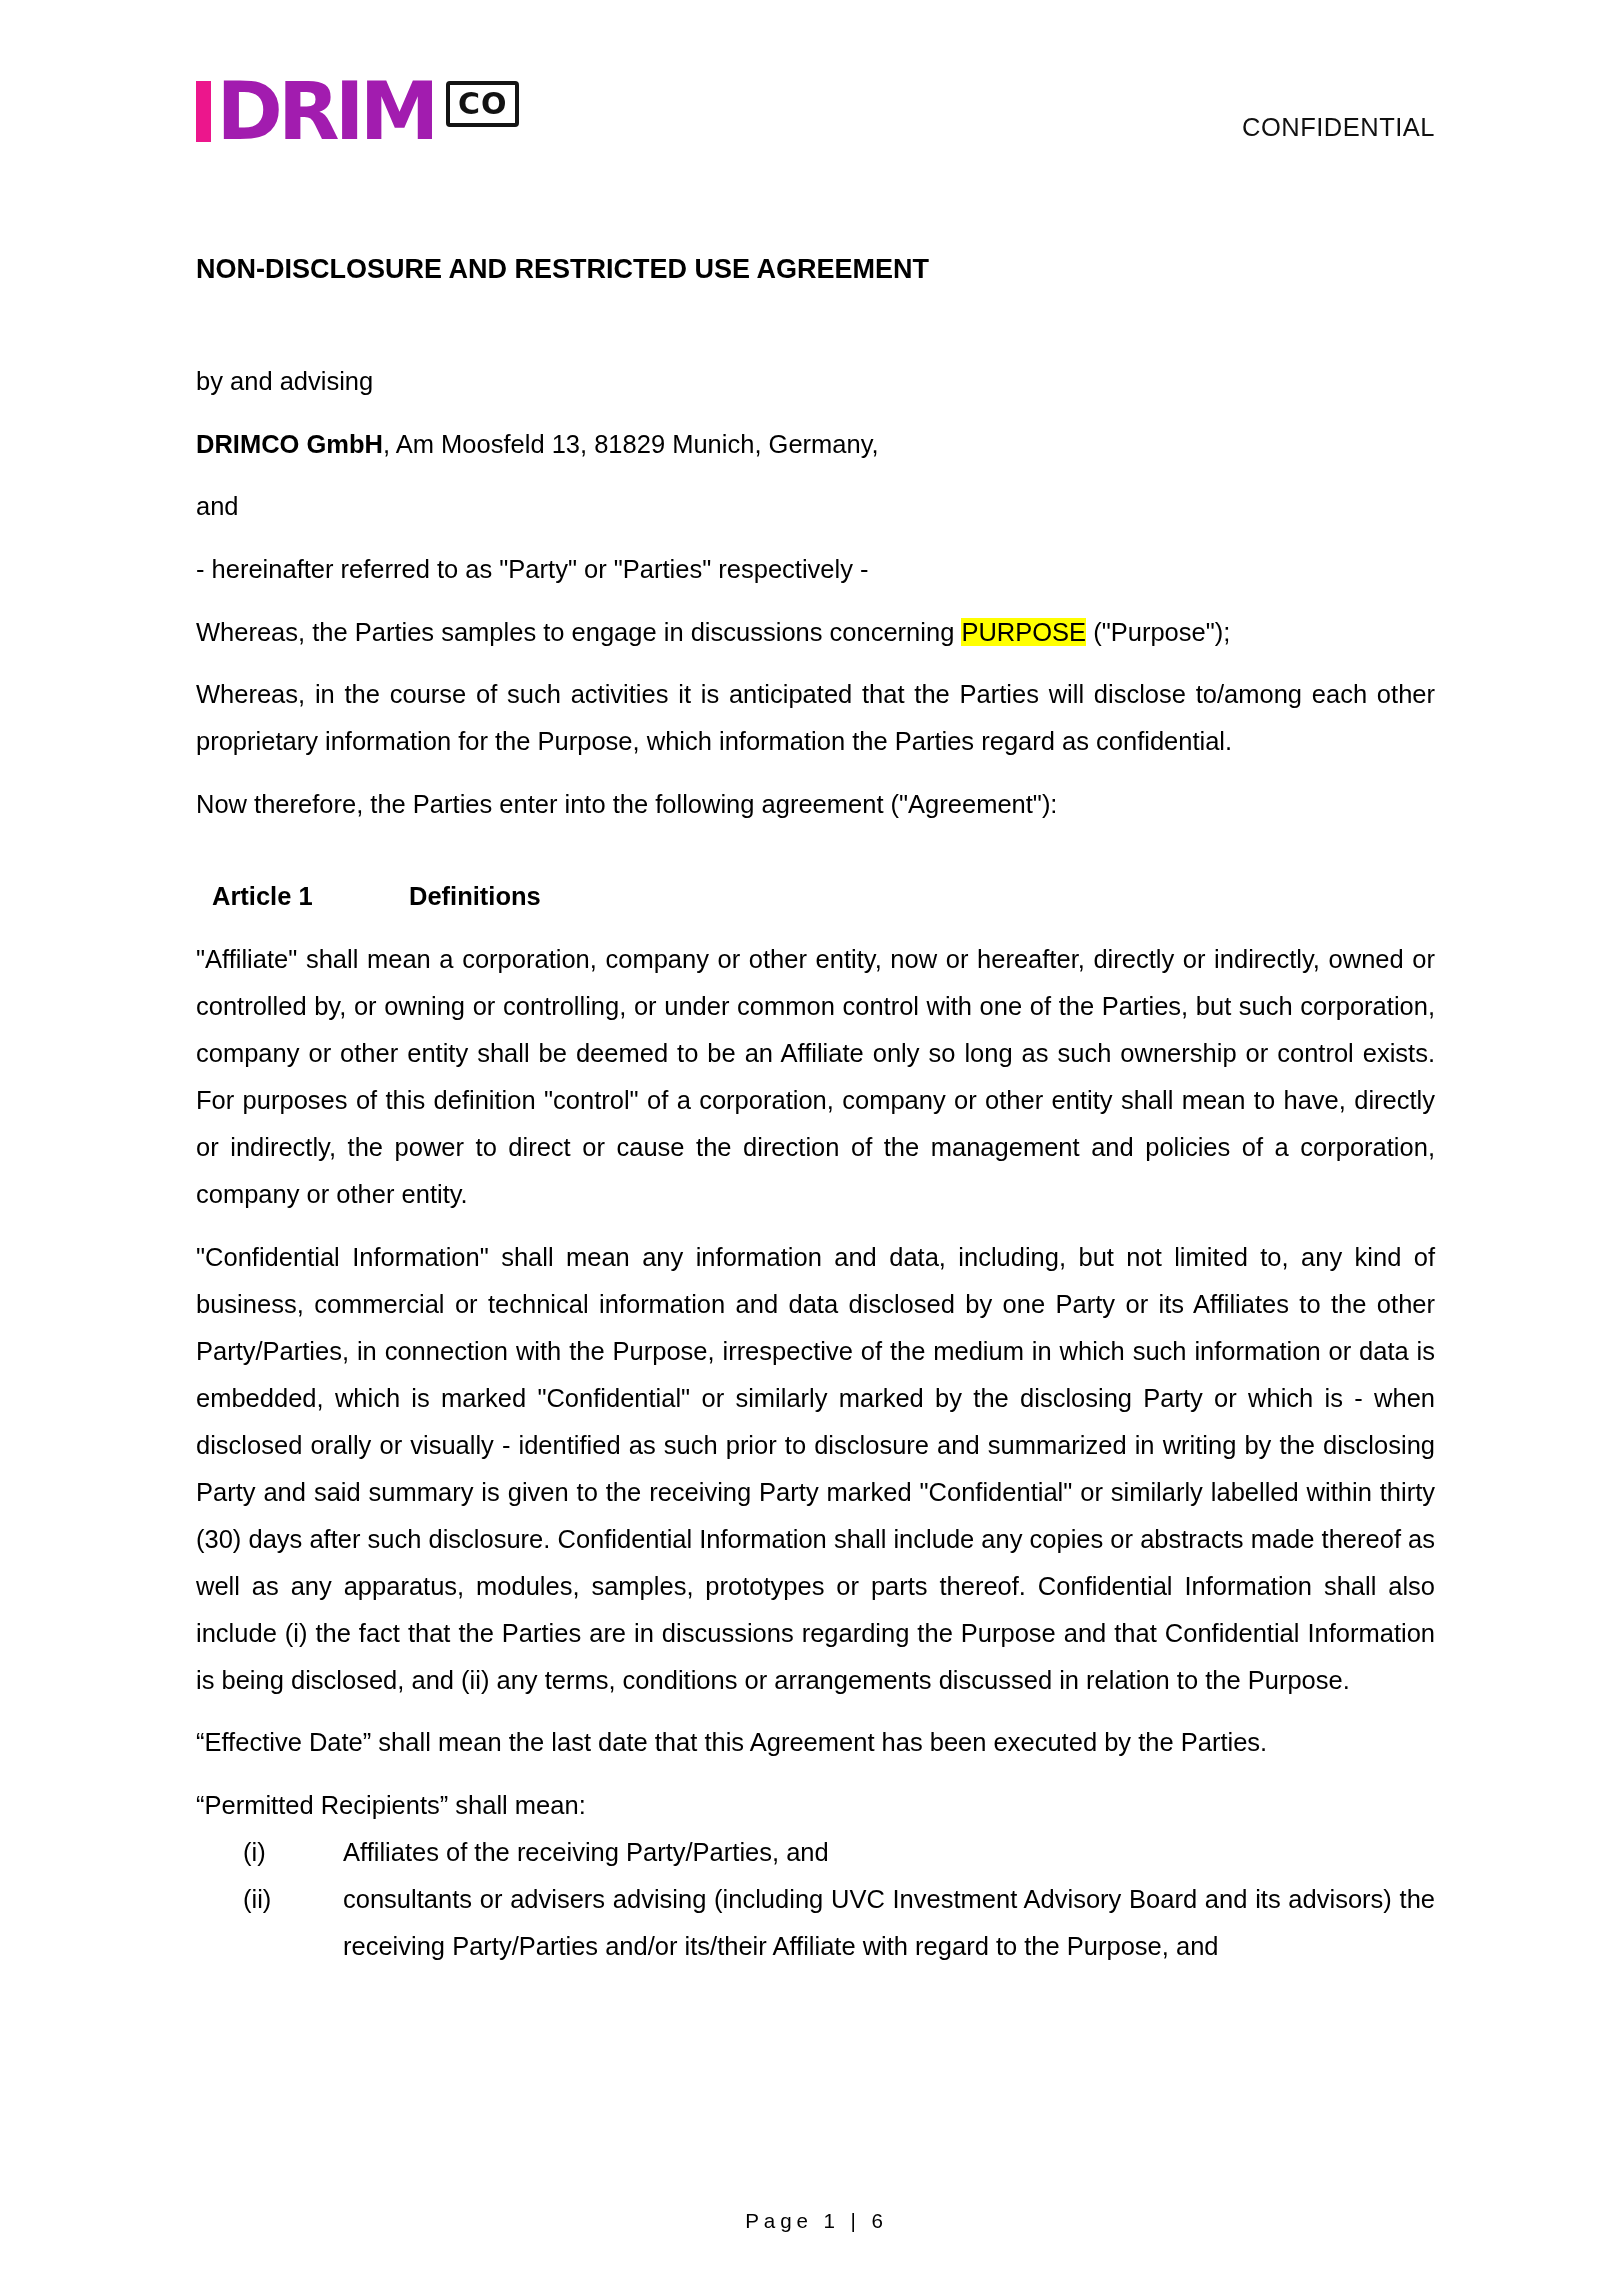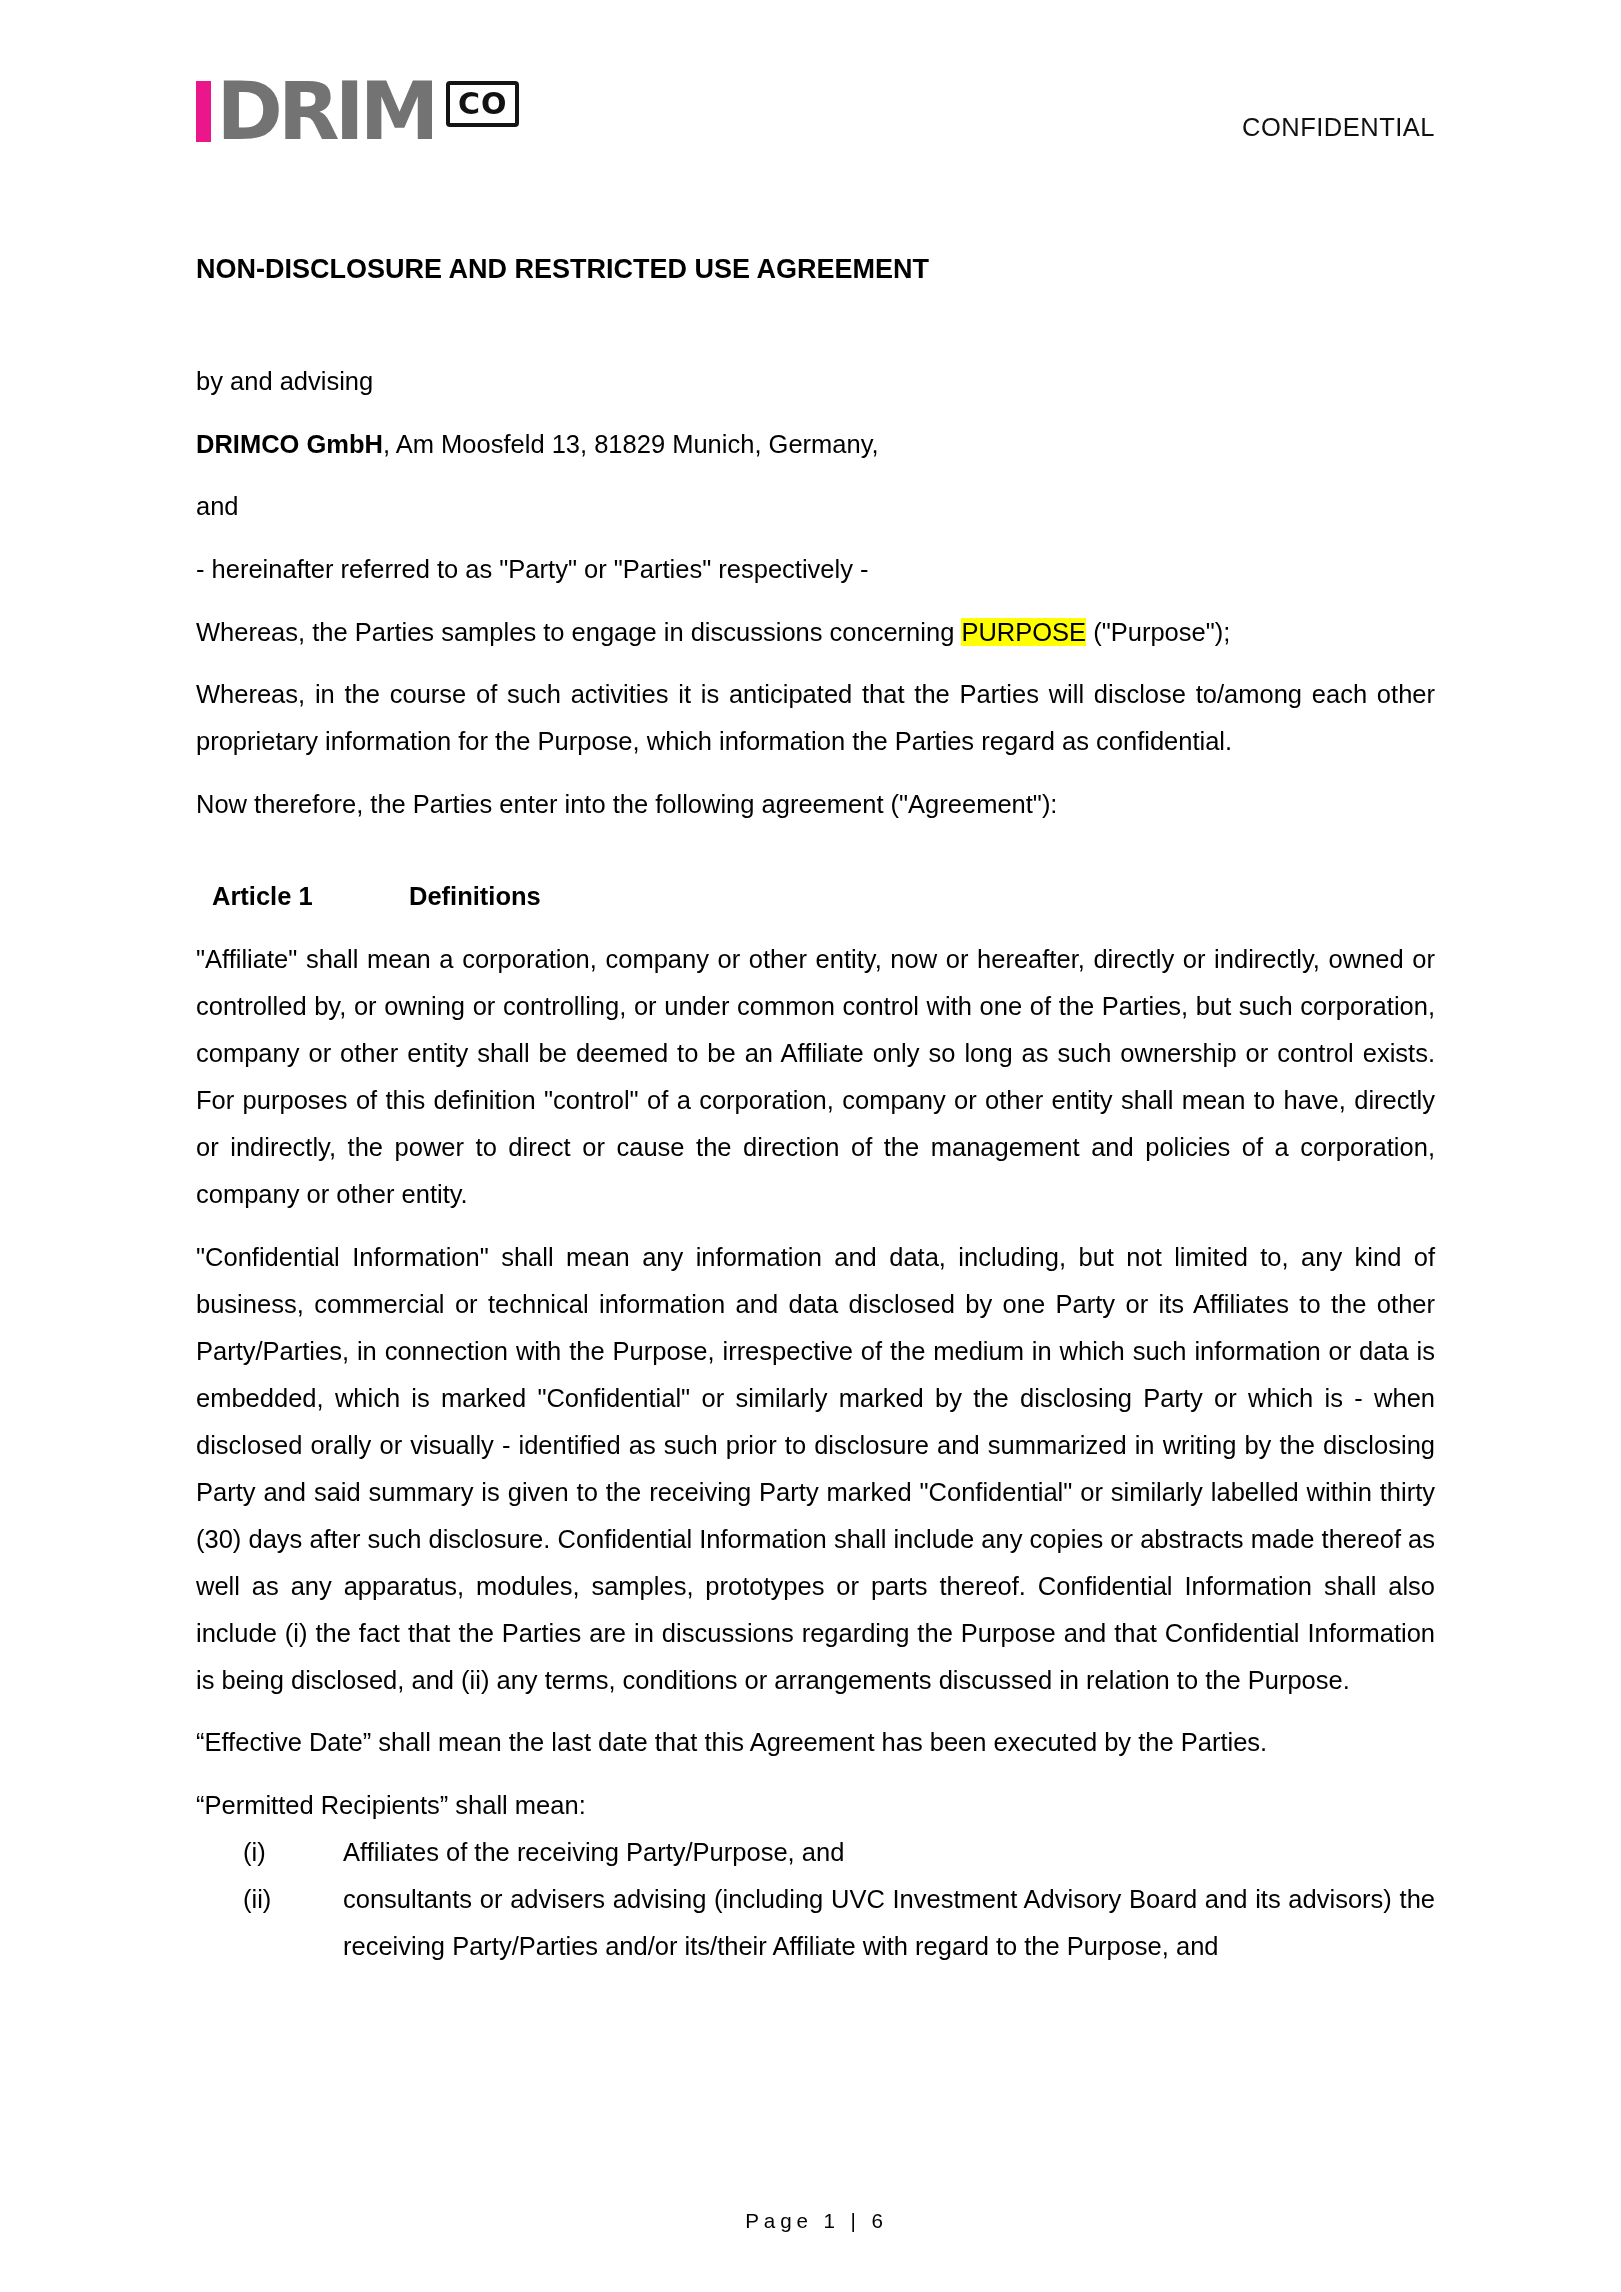--- a/index.html
+++ b/index.html
@@ -20,21 +20,21 @@
 
   
   .logo { display: flex; align-items: flex-start; height: 78px; }
   .logo-bar { width: 14.7px; height: 61px; background: var(--logo_pink, #EC168C); margin-top: 2.9px; }
   .logo-drim {
     font-family: "DejaVu Sans", sans-serif;
     font-weight: bold;
     font-size: 80px;
     line-height: 63px;
     letter-spacing: -4.9px;
-    color: #737373;
+    color: #a21caf;
     margin-left: 5.9px;
     margin-top: 2px;
   }
   .logo-co-wrap { display: flex; flex-direction: row; margin-left: 11.8px; margin-top: 2.9px; }
   .logo-co {
     border: 4.9px solid #141414;
     border-radius: 3.9px;
     font-family: "DejaVu Sans", sans-serif;
     font-weight: bold;
     font-size: 30px;
@@ -113,21 +113,21 @@
   <p class="para just">"Affiliate" shall mean a corporation, company or other entity, now or hereafter, directly or indirectly, owned or controlled by, or owning or controlling, or under common control with one of the Parties, but such corporation, company or other entity shall be deemed to be an Affiliate only so long as such ownership or control exists. For purposes of this definition "control" of a corporation, company or other entity shall mean to have, directly or indirectly, the power to direct or cause the direction of the management and policies of a corporation, company or other entity.</p>
 
   <p class="para just">"Confidential Information" shall mean any information and data, including, but not limited to, any kind of business, commercial or technical information and data disclosed by one Party or its Affiliates to the other Party/Parties, in connection with the Purpose, irrespective of the medium in which such information or data is embedded, which is marked "Confidential" or similarly marked by the disclosing Party or which is - when disclosed orally or visually - identified as such prior to disclosure and summarized in writing by the disclosing Party and said summary is given to the receiving Party marked "Confidential" or similarly labelled within thirty (30) days after such disclosure. Confidential Information shall include any copies or abstracts made thereof as well as any apparatus, modules, samples, prototypes or parts thereof. Confidential Information shall also include (i) the fact that the Parties are in discussions regarding the Purpose and that Confidential Information is being disclosed, and (ii) any terms, conditions or arrangements discussed in relation to the Purpose.</p>
 
   <p class="para">“Effective Date” shall mean the last date that this Agreement has been executed by the Parties.</p>
 
   <p class="para tight">“Permitted Recipients” shall mean:</p>
 
   <div class="list-item">
     <span class="li-marker">(i)</span>
-    <span class="li-text">Affiliates of the receiving Party/Purpose, and</span>
+    <span class="li-text">Affiliates of the receiving Party/Parties, and</span>
   </div>
 
   <div class="list-item">
     <span class="li-marker">(ii)</span>
     <span class="li-text just">consultants or advisers advising (including UVC Investment Advisory Board and its advisors) the receiving Party/Parties and/or its/their Affiliate with regard to the Purpose, and</span>
   </div>
 
   <div class="footer">Page 1 | 6</div>
 
 </div>

